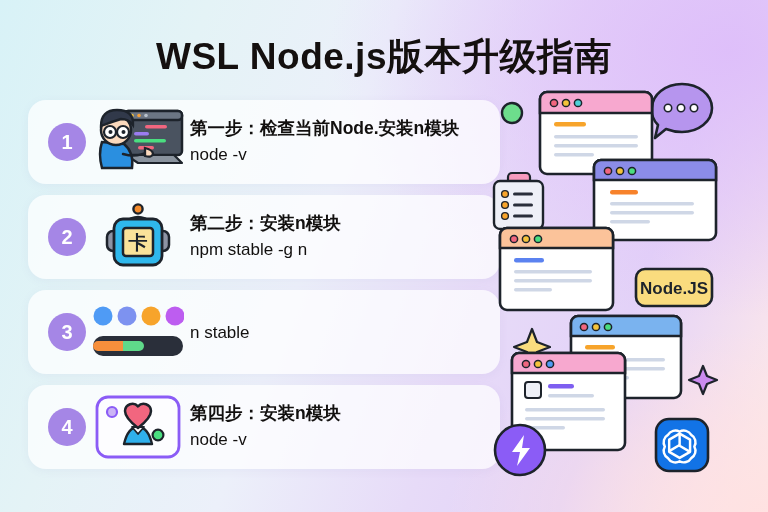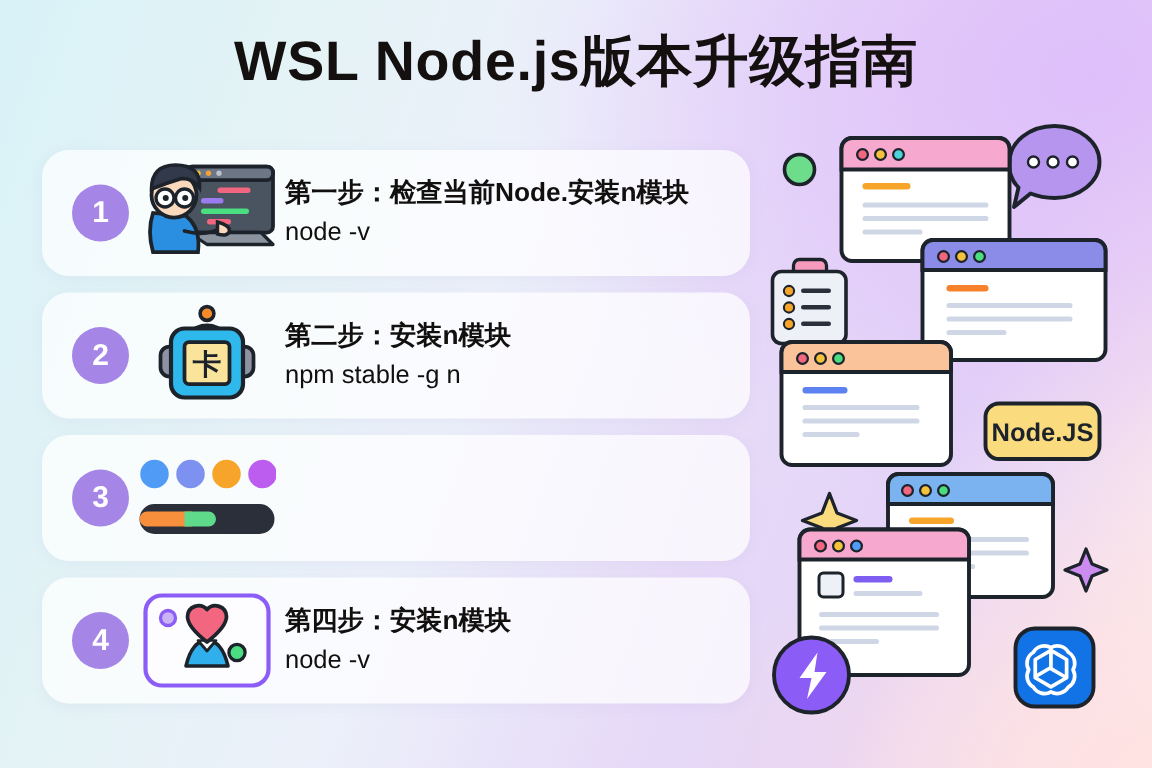--- a/index.html
+++ b/index.html
@@ -7,21 +7,21 @@
   body {
     font-family:"Liberation Sans","DejaVu Sans",sans-serif;
     position:relative;
     background:
       radial-gradient(ellipse 70% 60% at 100% 100%, rgba(255,225,225,0.95) 0%, rgba(255,225,225,0) 60%),
       radial-gradient(ellipse 80% 80% at 95% 10%, rgba(222,190,250,0.95) 0%, rgba(222,190,250,0) 65%),
       linear-gradient(110deg,#d8f2f7 0%, #e4f3f6 22%, #ecf0fa 42%, #e7dbf8 62%, #e3d2f8 78%, #f6e2ee 92%, #fdecea 100%);
   }
 
   
-  .title-wrap { width:100%; text-align:center; padding-top:16px; }
+  .title-wrap { width:100%; text-align:center; padding-top:32px; }
   .title {
     font-size:37px; font-weight:bold; color:#14100f; letter-spacing:0.5px;
     white-space:nowrap;
   }
 
   
   .steps { position:absolute; left:28px; top:100px; width:472px; }
   .card {
     position:relative; height:84px; margin-bottom:11px;
     background:rgba(255,255,255,0.72);
@@ -35,21 +35,21 @@
     display:flex; align-items:center; justify-content:center;
     font-size:20px; font-weight:bold;
     margin-left:20px; flex:0 0 auto;
   }
   .ico { width:104px; flex:0 0 auto; display:flex; align-items:center; justify-content:center; }
   .texts { flex:1 1 auto; padding-right:14px; }
   .t-title { font-size:17.5px; font-weight:bold; color:#12100f; line-height:1.35; }
   .t-cmd  { font-size:17px; font-weight:normal; color:#12100f; line-height:1.35; margin-top:3px; }
 
   
-  .art { position:absolute; left:505px; top:78px; width:263px; height:434px; }
+  .art { position:absolute; left:484px; top:78px; width:263px; height:434px; }
   .art svg { display:block; }
 </style>
 </head>
 <body>
 
 <div class="title-wrap">
   <div class="title">WSL Node.js版本升级指南</div>
 </div>
 
 <div class="steps">
@@ -112,20 +112,21 @@
         <circle cx="11" cy="11" r="9.5" fill="#4f9bf5"></circle>
         <circle cx="35" cy="11" r="9.5" fill="#7d92f0"></circle>
         <circle cx="59" cy="11" r="9.5" fill="#f7a42b"></circle>
         <circle cx="83" cy="11" r="9.5" fill="#bd5df0"></circle>
         <rect x="1" y="31" width="90" height="20" rx="10" fill="#2a2f3a"></rect>
         <path d="M6 36 h30 v10 h-30 a5 5 0 0 1 0 -10 z" fill="#f78f3c"></path>
         <path d="M31 36 h16 a5 5 0 0 1 0 10 h-16 z" fill="#5fd98a"></path>
       </svg>
     </div>
     <div class="texts">
+      <div class="t-cmd">n stable</div>
     </div>
   </div>
 
   <div class="card">
     <div class="badge">4</div>
     <div class="ico">
       <svg width="88" height="66" viewBox="0 0 88 66">
         <rect x="3" y="3" width="82" height="60" rx="11" fill="#fdfdff" stroke="#8b5cf6" stroke-width="2.8"></rect>
         <circle cx="18" cy="18" r="5" fill="#cbb4f5" stroke="#8b5cf6" stroke-width="2.2"></circle>
         <path d="M30 50 q4 -17 14 -17 q10 0 14 17 z" fill="#2fb0ec" stroke="#1d232b" stroke-width="2.4" stroke-linejoin="round"></path>

